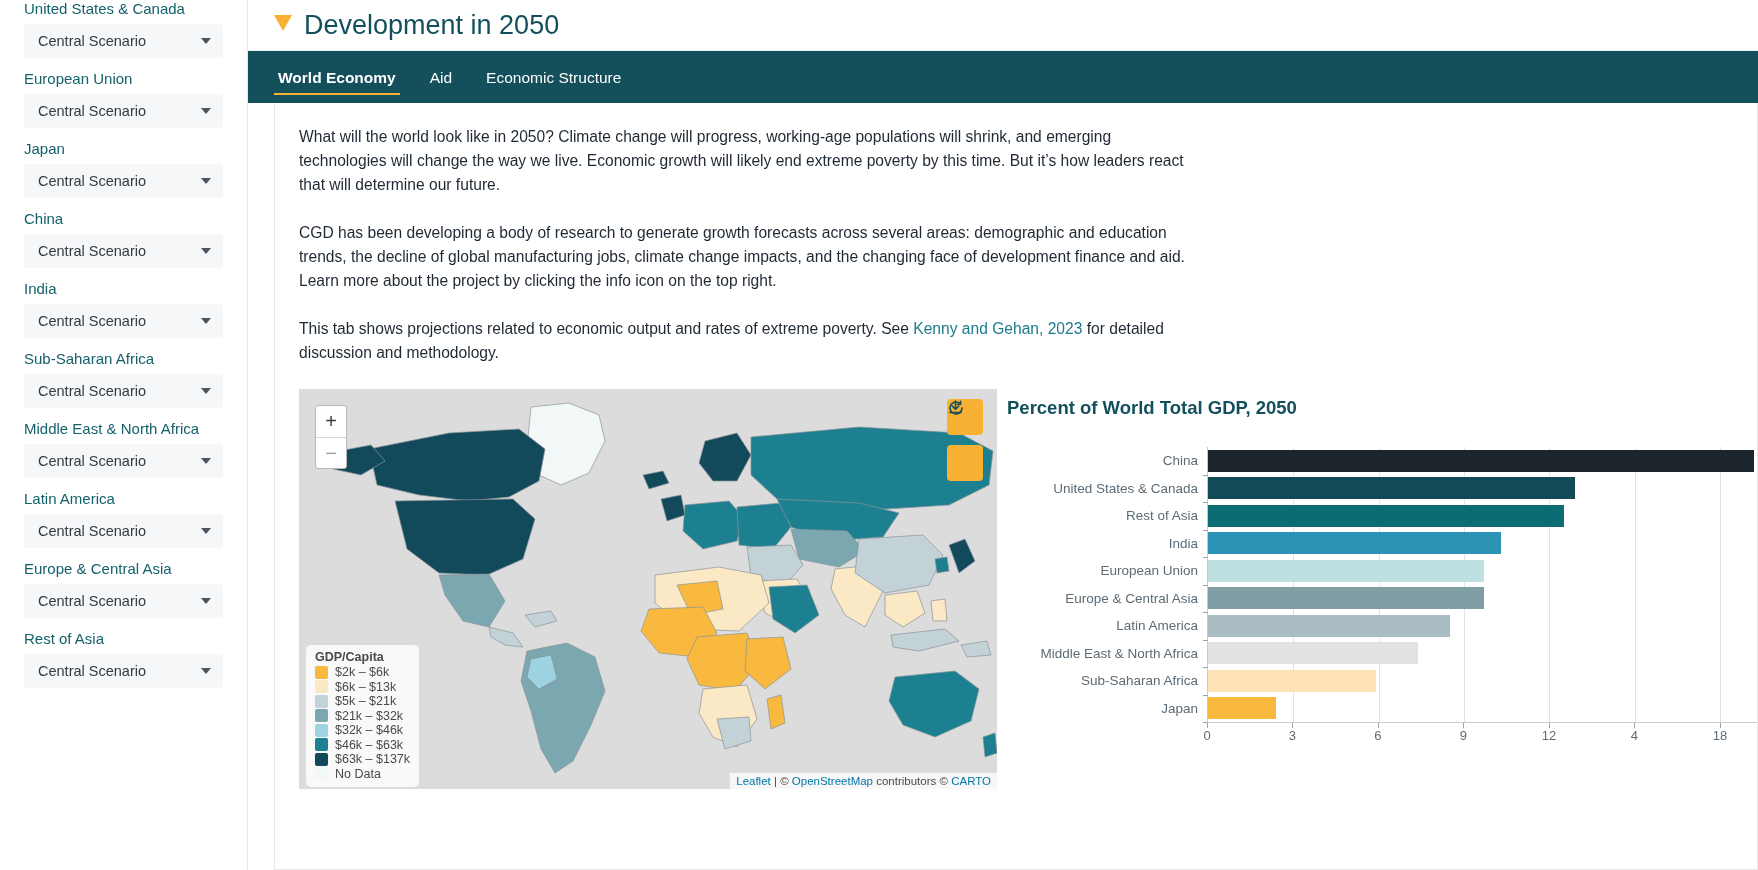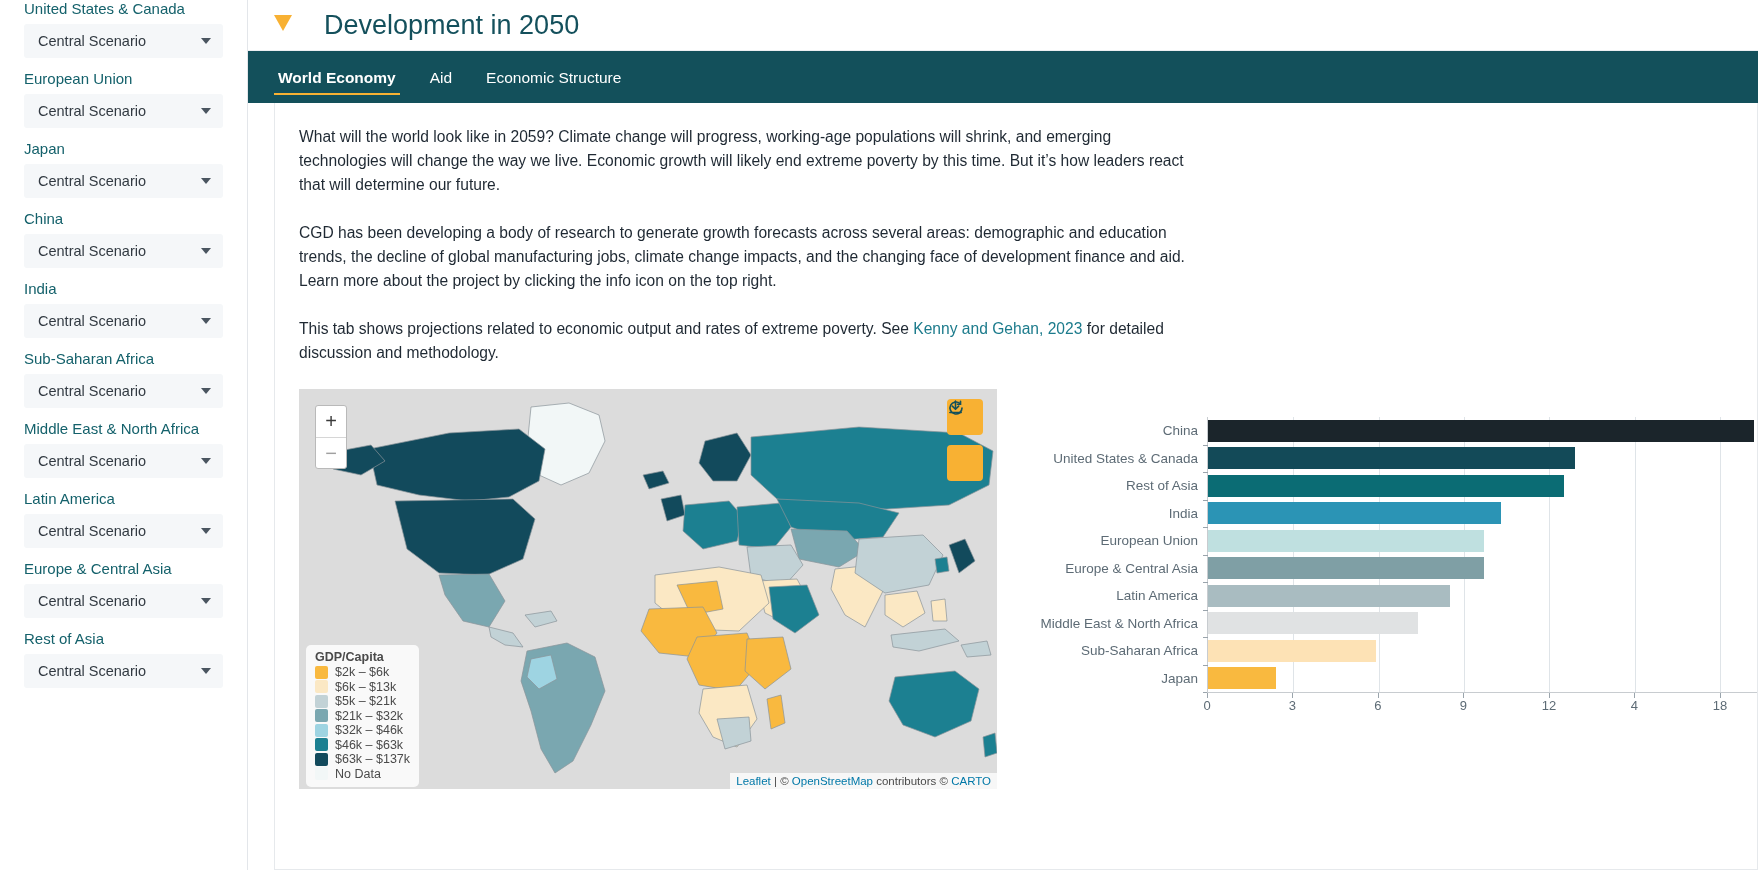--- a/index.html
+++ b/index.html
@@ -50,21 +50,20 @@
     width: 0; height: 0; border-left: 5px solid transparent;
     border-right: 5px solid transparent; border-top: 6px solid #4a5560;
   }
 
   
   .main { flex: 1 1 auto; height: 870px; position: relative; background: #fff; }
   .titlebar {
     height: 51px; display: flex; align-items: center;
     padding-left: 26px; background: #fff;
     border-bottom: 1px solid #eceff2;
-    gap: 20px;
   }
   .title-flag {
     width: 0; height: 0; margin-right: 12px; margin-top: -4px;
     border-left: 9px solid transparent; border-right: 9px solid transparent;
     border-top: 16px solid #f8b133;
   }
   .page-title { font-size: 27px; color: #14505c; }
 
   .tabbar {
     height: 52px; background: #13505b; display: flex; align-items: center;
@@ -267,21 +266,21 @@
     <nav class="tabbar">
       <div class="tab active">World Economy</div>
       <div class="tab">Aid</div>
       <div class="tab">Economic Structure</div>
     </nav>
 
     <div class="content">
       <div class="panel">
 
         <div class="prose">
-          <p>What will the world look like in 2059? Climate change will progress, working-age populations will shrink, and emerging technologies will change the way we live. Economic growth will likely end extreme poverty by this time. But it’s how leaders react that will determine our future.</p>
+          <p>What will the world look like in 2050? Climate change will progress, working-age populations will shrink, and emerging technologies will change the way we live. Economic growth will likely end extreme poverty by this time. But it’s how leaders react that will determine our future.</p>
           <p>CGD has been developing a body of research to generate growth forecasts across several areas: demographic and education trends, the decline of global manufacturing jobs, climate change impacts, and the changing face of development finance and aid. Learn more about the project by clicking the info icon on the top right.</p>
           <p><span>This tab shows projections related to economic output and rates of extreme poverty. See </span><a href="#">Kenny and Gehan, 2023</a><span> for detailed discussion and methodology.</span></p>
         </div>
 
         <div class="map-row">
 
           <div class="map">
             <svg width="698" height="400" viewBox="0 0 698 400">
               <g stroke="#8a9499" stroke-width="0.7">
 
@@ -415,20 +414,21 @@
                   </div>
                 </div>
             </div>
 
             <div class="attribution">
               <a href="#">Leaflet</a><span> | © </span><a href="#">OpenStreetMap</a><span> contributors © </span><a href="#">CARTO</a>
             </div>
           </div>
 
           <div class="chart-wrap">
+            <div class="chart-title">Percent of World Total GDP, 2050</div>
             <div class="chart">
               <div class="chart-labels" id="chart-labels">
                   <div class="bar-row">China</div>
                   <div class="bar-row">United States &amp; Canada</div>
                   <div class="bar-row">Rest of Asia</div>
                   <div class="bar-row">India</div>
                   <div class="bar-row">European Union</div>
                   <div class="bar-row">Europe &amp; Central Asia</div>
                   <div class="bar-row">Latin America</div>
                   <div class="bar-row">Middle East &amp; North Africa</div>

